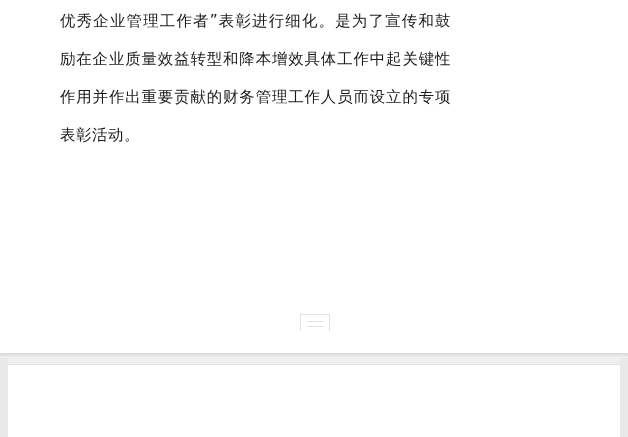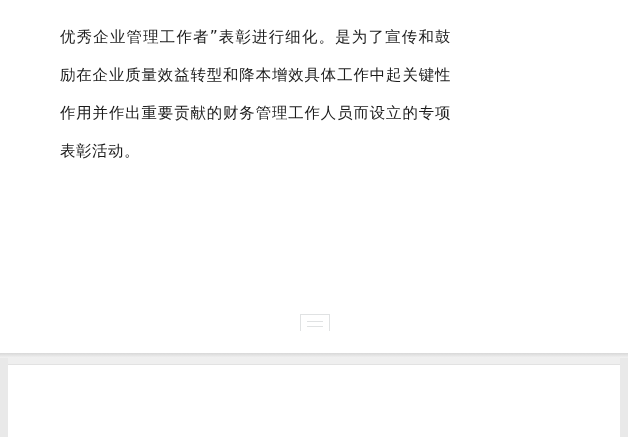--- a/index.html
+++ b/index.html
@@ -21,21 +21,21 @@
   }
   
   .doc-page {
     position: absolute;
     left: 0;
     top: 0;
     width: 517px;
     height: 352px;
     background: #ffffff;
     box-sizing: border-box;
-    padding: 16px 66px 0 60px;
+    padding: 0 66px 0 60px;
   }
   .para {
     font-size: 15.4px;
     line-height: 38px;
     color: #1b1b1b;
     text-align: justify;
     text-justify: inter-ideograph;
     letter-spacing: 0.6px;
     margin: 0;
     font-family: "DejaVu Sans", "Liberation Sans", sans-serif;

